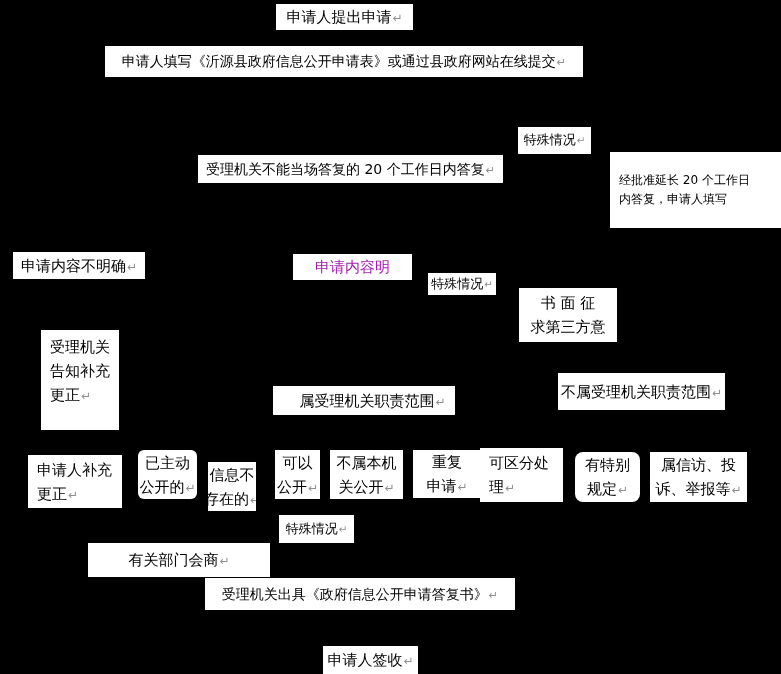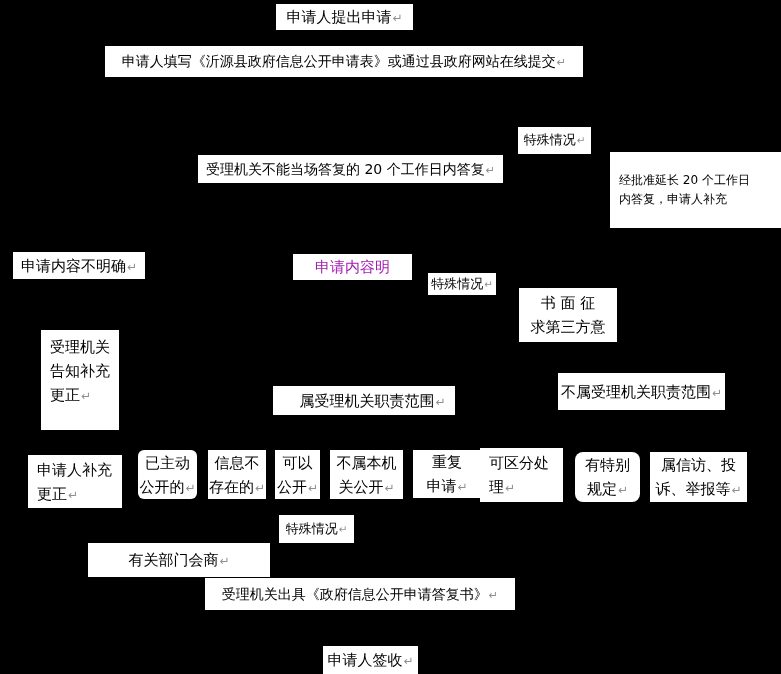--- a/index.html
+++ b/index.html
@@ -46,21 +46,21 @@
       <div class="line">申请人填写《沂源县政府信息公开申请表》或通过县政府网站在线提交<span class="pmark" style="color: rgb(143, 143, 143);">↵</span></div>
     </div>
     <div class="node" style="left: 518px; top: 127px; width: 73px; height: 27px; font-size: 13px; background: rgb(255, 255, 255); color: rgb(0, 0, 0);">
       <div class="line">特殊情况<span class="pmark" style="color: rgb(143, 143, 143);">↵</span></div>
     </div>
     <div class="node" style="left: 198px; top: 155px; width: 305px; height: 28px; font-size: 14px; background: rgb(255, 255, 255); color: rgb(0, 0, 0);">
       <div class="line">受理机关不能当场答复的 20 个工作日内答复<span class="pmark" style="color: rgb(143, 143, 143);">↵</span></div>
     </div>
     <div class="node aleft" style="left: 610px; top: 152px; width: 171px; height: 76px; font-size: 12px; background: rgb(255, 255, 255); color: rgb(0, 0, 0);">
       <div class="line">经批准延长 20 个工作日</div>
-      <div class="line">内答复，申请人补充</div>
+      <div class="line">内答复，申请人填写</div>
     </div>
     <div class="node" style="left: 13px; top: 252px; width: 132px; height: 27px; font-size: 15px; background: rgb(255, 255, 255); color: rgb(0, 0, 0);">
       <div class="line">申请内容不明确<span class="pmark" style="color: rgb(143, 143, 143);">↵</span></div>
     </div>
     <div class="node" style="left: 293px; top: 254px; width: 119px; height: 26px; font-size: 15px; background: rgb(255, 255, 255); color: #a21caf;">
       <div class="line">申请内容明</div>
     </div>
     <div class="node" style="left: 428px; top: 273px; width: 68px; height: 22px; font-size: 13px; background: rgb(255, 255, 255); color: rgb(0, 0, 0);">
       <div class="line">特殊情况<span class="pmark" style="color: rgb(143, 143, 143);">↵</span></div>
     </div>
@@ -80,21 +80,21 @@
       <div class="line">不属受理机关职责范围<span class="pmark" style="color: rgb(143, 143, 143);">↵</span></div>
     </div>
     <div class="node aleft" style="left: 28px; top: 455px; width: 94px; height: 53px; font-size: 15px; background: rgb(255, 255, 255); color: rgb(0, 0, 0);">
       <div class="line">申请人补充</div>
       <div class="line">更正<span class="pmark" style="color: rgb(143, 143, 143);">↵</span></div>
     </div>
     <div class="node" style="left: 138px; top: 450px; width: 59px; height: 49px; font-size: 15px; background: rgb(255, 255, 255); color: rgb(0, 0, 0); border-radius: 6px;">
       <div class="line">已主动</div>
       <div class="line">公开的<span class="pmark" style="color: rgb(143, 143, 143);">↵</span></div>
     </div>
-    <div class="node" style="left: 208px; top: 450px; width: 58px; height: 49px; font-size: 15px; background: rgb(255, 255, 255); color: rgb(0, 0, 0);">
+    <div class="node" style="left: 208px; top: 462px; width: 48px; height: 49px; font-size: 15px; background: rgb(255, 255, 255); color: rgb(0, 0, 0);">
       <div class="line">信息不</div>
       <div class="line">存在的<span class="pmark" style="color: rgb(143, 143, 143);">↵</span></div>
     </div>
     <div class="node" style="left: 275px; top: 450px; width: 45px; height: 49px; font-size: 15px; background: rgb(255, 255, 255); color: rgb(0, 0, 0);">
       <div class="line">可以</div>
       <div class="line">公开<span class="pmark" style="color: rgb(143, 143, 143);">↵</span></div>
     </div>
     <div class="node" style="left: 330px; top: 450px; width: 73px; height: 49px; font-size: 15px; background: rgb(255, 255, 255); color: rgb(0, 0, 0);">
       <div class="line">不属本机</div>
       <div class="line">关公开<span class="pmark" style="color: rgb(143, 143, 143);">↵</span></div>

